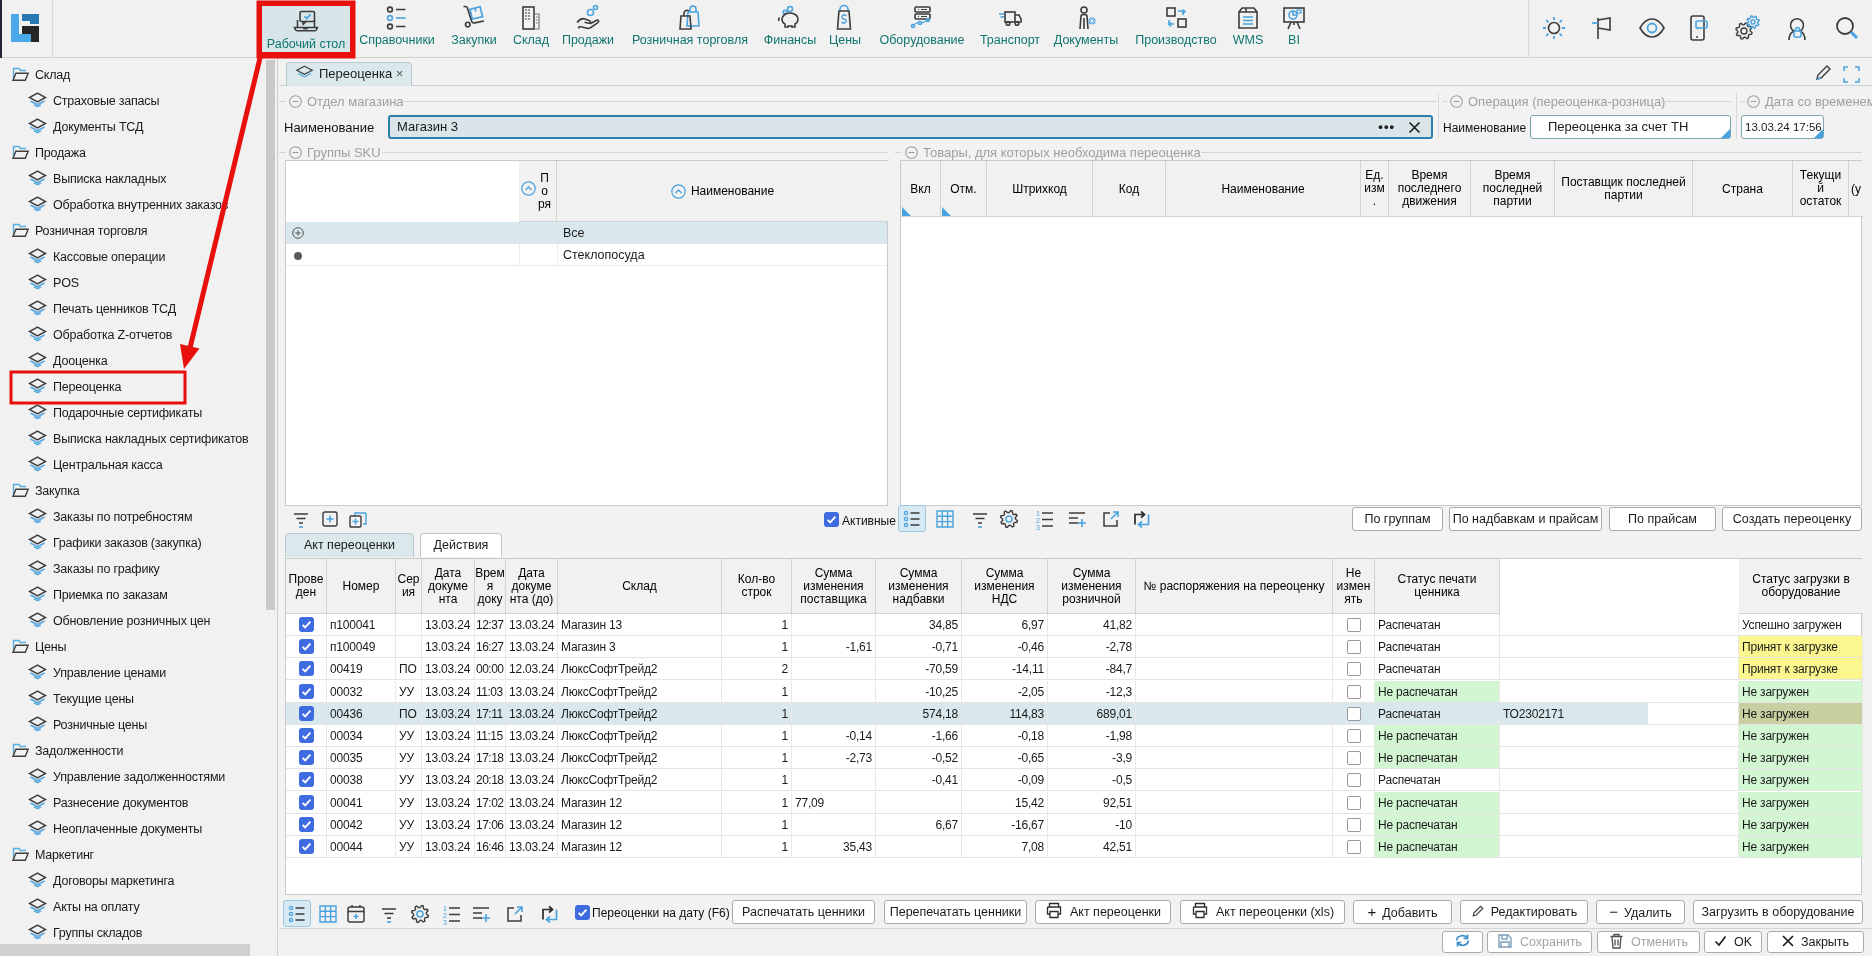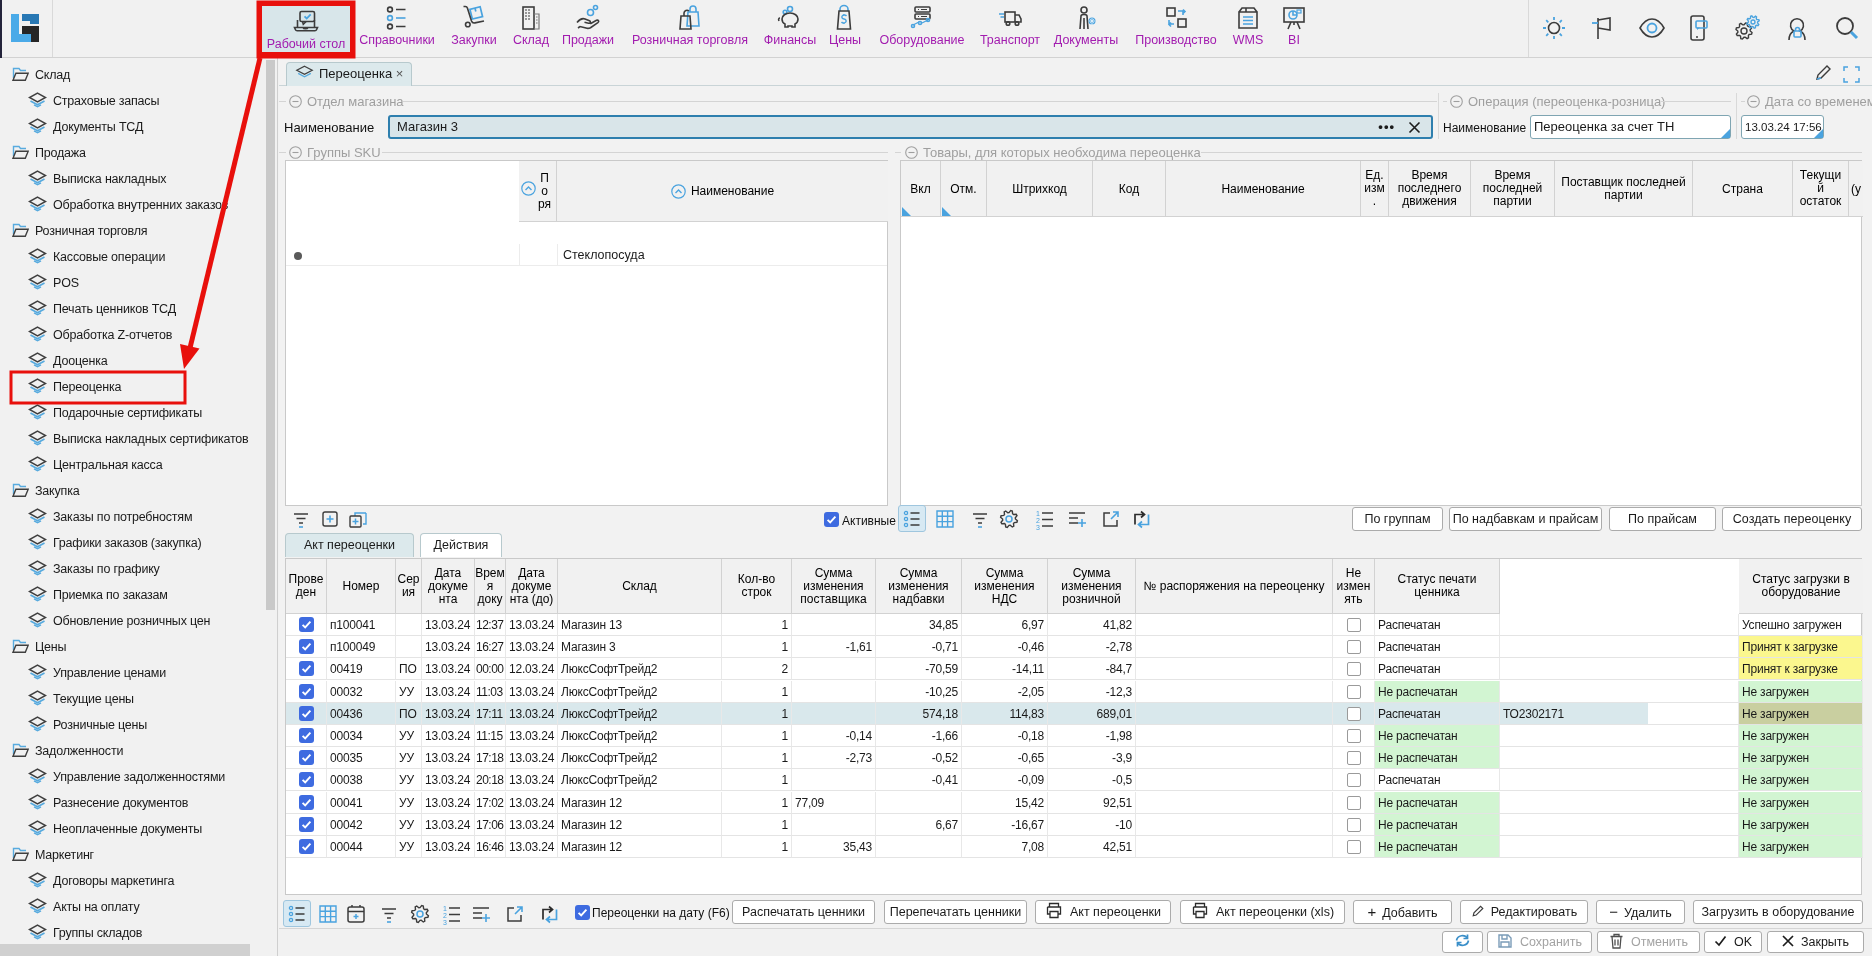--- a/index.html
+++ b/index.html
@@ -6,21 +6,21 @@
   * { margin:0; padding:0; box-sizing:border-box; }
   html,body { width:1872px; height:956px; overflow:hidden; background:#f1f1f1;
     font-family:"Liberation Sans", sans-serif; color:#1a1a1a; }
   .abs { position:absolute; }
   #app { position:relative; width:1872px; height:956px; }
 
   
   #hdr { position:absolute; left:0; top:0; width:1872px; height:58px;
     background:#f1f1f1; border-bottom:1px solid #d2d2d2; }
   #hdr .vsep { position:absolute; top:0; width:1px; height:57px; background:#d9d9d9; }
-  .nav { position:absolute; top:2px; height:54px; text-align:center; font-size:12.5px; color:#a21caf; }
+  .nav { position:absolute; top:2px; height:54px; text-align:center; font-size:12.5px; color:#0f766e; }
   .nav .ic { display:block; margin:2px auto 0; }
   .nav .lb { display:block; margin-top:1px; white-space:nowrap; }
   .nav.sel { background:#d8e6ea; border:4px solid #e8100c; }
   .hic { position:absolute; top:14px; }
 
   
   #side { position:absolute; left:0; top:58px; width:278px; height:898px;
     background:#f1f1f1; border-right:1px solid #cfcfcf; overflow:hidden; }
   .trow { position:absolute; height:26px; line-height:26px; font-size:12.5px; letter-spacing:-0.2px; white-space:nowrap; }
   .trow svg { vertical-align:-3px; }
@@ -439,21 +439,21 @@
       </svg>
   <div class="fslbl" style="left:1486px;top:36px">Дата со временем</div>
   <div class="lbl" style="left:5px;top:62px">Наименование</div>
   <div class="abs" style="left:109px;top:57px;width:1045px;height:24px;background:#d9e5e9;border:2px solid #2e7fae;border-radius:3px;font-size:13px;line-height:20px;padding-left:7px">Магазин 3
   <span style="position:absolute;right:36px;top:0;letter-spacing:1px;font-weight:bold;color:#1c1c1c">•••</span>
   <svg width="13" height="13" viewBox="0 0 13 13" style="position:absolute;right:10px;top:4px">
           <path d="M1.5 1.5 L11.5 11.5 M11.5 1.5 L1.5 11.5" stroke="#1c1c1c" stroke-width="1.6"></path>
         </svg>
 </div>
   <div class="lbl" style="left:1164px;top:63px;font-size:12px">Наименование</div>
-  <div class="abs" style="left:1251px;top:57px;width:201px;height:24px;background:#fff;border:1px solid #7fa5b2;border-radius:3px;font-size:13px;line-height:22px;padding-left:3px">Переоценка за счет ТН
+  <div class="abs" style="left:1251px;top:57px;width:201px;height:24px;background:#fff;border:1px solid #7fa5b2;border-radius:3px;font-size:13px;line-height:22px;padding-left:17px">Переоценка за счет ТН
   <svg width="9" height="9" viewBox="0 0 9 9" style="position:absolute;right:0px;bottom:0px">
           <path d="M9 0 V9 H0 Z" fill="#4aa3df"></path>
         </svg>
 </div>
   <div class="abs" style="left:1462px;top:57px;width:83px;height:24px;background:#fff;border:1px solid #7fa5b2;border-radius:3px;font-size:11.5px;line-height:22px;padding-left:3px;white-space:nowrap">13.03.24 17:56
   <svg width="9" height="9" viewBox="0 0 9 9" style="position:absolute;right:0px;bottom:0px">
           <path d="M9 0 V9 H0 Z" fill="#4aa3df"></path>
         </svg>
 </div>
   <div class="fsline" style="left:0px;top:94px;width:7px"></div>
@@ -475,20 +475,29 @@
           <span style="position:absolute;left:2px;top:20px"><svg width="15" height="15" viewBox="0 0 15 15" fill="none">
               <circle cx="7.5" cy="7.5" r="6.7" stroke="#4aa3df" stroke-width="1.2"></circle>
               <path d="M4.5 9 l3 -3 l3 3" stroke="#4aa3df" stroke-width="1.4"></path>
             </svg></span>
           <span style="margin-left:14px;line-height:13px">П<br>о<br>ря</span>
         </div>
     <div class="gh" style="left:271px;top:0;width:331px;height:61px;border-right:none"><svg width="15" height="15" viewBox="0 0 15 15" fill="none" style="margin-right:5px">
             <circle cx="7.5" cy="7.5" r="6.7" stroke="#4aa3df" stroke-width="1.2"></circle>
             <path d="M4.5 9 l3 -3 l3 3" stroke="#4aa3df" stroke-width="1.4"></path>
           </svg>Наименование</div>
+    <div class="abs" style="left:0;top:61px;width:601px;height:22px;background:#d9e8ec;border-bottom:1px solid #e0e0e0">
+    <svg width="12" height="12" viewBox="0 0 12 12" fill="none" style="position:absolute;left:6px;top:5px">
+            <circle cx="6" cy="6" r="5.3" stroke="#555" stroke-width="1"></circle>
+            <path d="M6 3.2 v5.6 M3.2 6 h5.6" stroke="#555" stroke-width="1"></path>
+          </svg>
+    <div class="abs" style="left:233px;width:1px;height:22px;background:#e0e6e8"></div>
+    <div class="abs" style="left:271px;width:1px;height:22px;background:#e0e6e8"></div>
+    <div class="abs" style="left:277px;top:0;font-size:12.5px;line-height:22px">Все</div>
+  </div>
     <div class="abs" style="left:0;top:83px;width:601px;height:22px;border-bottom:1px solid #ececec">
     <span style="position:absolute;left:8px;top:8px;width:8px;height:8px;border-radius:50%;background:#5a5a5a"></span>
     <div class="abs" style="left:233px;width:1px;height:22px;background:#ececec"></div>
     <div class="abs" style="left:271px;width:1px;height:22px;background:#ececec"></div>
     <div class="abs" style="left:277px;top:0;font-size:12.5px;line-height:22px">Стеклопосуда</div>
   </div>
   </div>
   <div class="grid" style="left:621px;top:102px;width:962px;height:346px">
     <div class="gh" style="left:0px;top:0;width:40px;height:56px">
           <svg width="9" height="9" viewBox="0 0 9 9" style="position:absolute;left:1px;bottom:0px">

